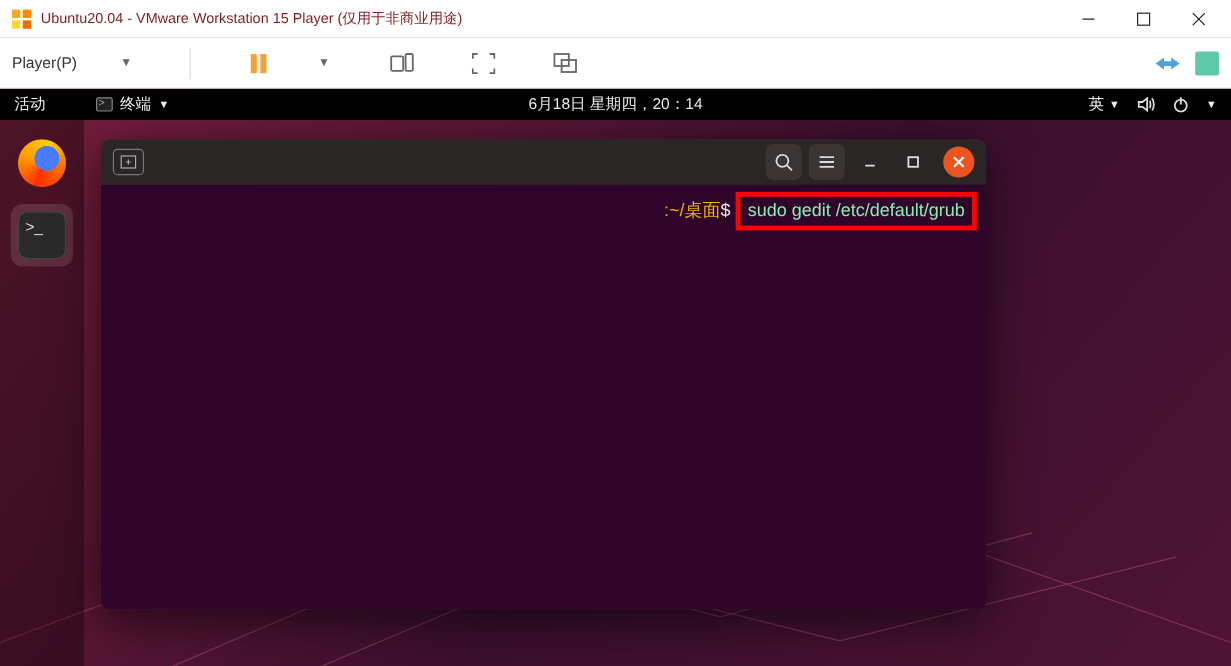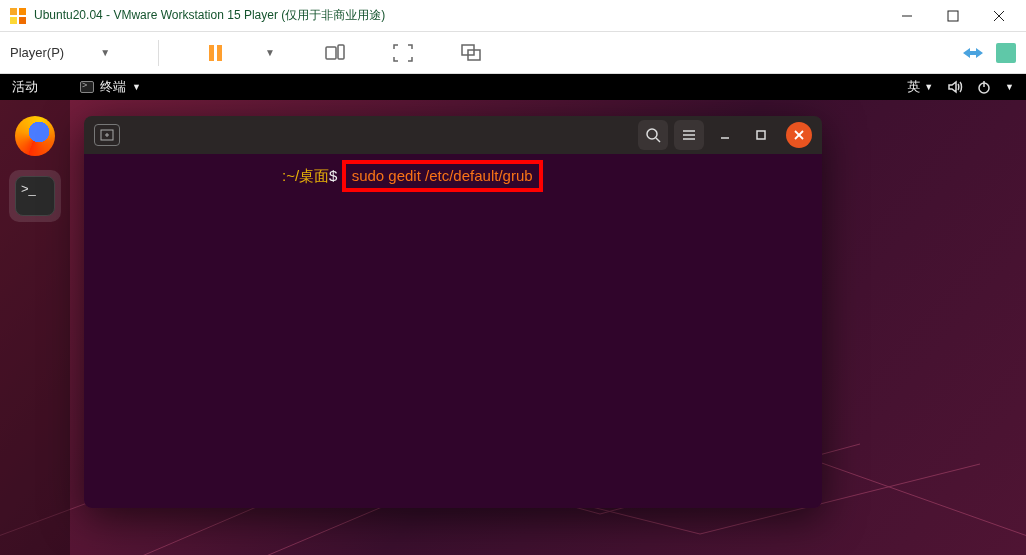--- a/index.html
+++ b/index.html
@@ -1,39 +1,39 @@
 <!DOCTYPE html>
 <html><head>
 <meta charset="utf-8">
 <style>
 * { margin:0; padding:0; box-sizing:border-box; font-family:"Microsoft YaHei","Segoe UI",sans-serif; }
 body { width:1026px; height:555px; background:#fff; overflow:hidden; position:relative; }
 
 
 .vm-titlebar { height:32px; background:#fff; display:flex; align-items:center; padding:0 4px; border-bottom:1px solid #e0e0e0; }
 .vm-icon { width:20px; height:20px; margin:0 6px 0 4px; }
-.vm-title { font-size:12px; color:#14532d; flex:1; }
+.vm-title { font-size:12px; color:#7f1d1d; flex:1; }
 .vm-winbtns { display:flex; }
 .vm-winbtn { width:46px; height:32px; display:flex; align-items:center; justify-content:center; color:#222; }
 .vm-winbtn svg { stroke:#222; stroke-width:1; fill:none; }
 
 
 .vm-toolbar { height:42px; background:#fff; display:flex; align-items:center; padding:0 10px; border-bottom:1px solid #ddd;gap:32px; }
 .vm-player { font-size:13px; color:#333; margin-right:4px; }
 .vm-caret { font-size:10px; color:#666; margin-right:10px; }
 .vm-sep { width:1px; height:26px; background:#ddd; margin:0 6px; }
 .vm-tool { width:28px; height:28px; display:flex; align-items:center; justify-content:center; margin:0 4px; }
 .vm-pause { display:flex; gap:3px; }
 .vm-pause span { width:5px; height:16px; background:#ff9f2e; }
 .vm-right { margin-left:auto; display:flex; align-items:center; gap:12px; }
 .vm-note { width:20px; height:20px; background:#5fc8a8; border-radius:2px; }
 
 
 .ubuntu { position:relative; width:100%; height:481px; overflow:hidden;
-  background:linear-gradient(130deg,#7a1f3d 0%,#5a1635 30%,#3b0f2e 55%,#4f1433 100%); }
+  background:linear-gradient(130deg,#7a1f3d 0%,#5a1635 30%,#3b0f2e 55%,#4f1433 100%);text-align:right; }
 .bg-lines { position:absolute; inset:0; }
 
 
 .gnome-bar { position:relative; height:26px; background:#000; display:flex; align-items:center; color:#eee; font-size:13px; padding:0 12px; z-index:5; }
 .gnome-act { margin-right:14px; }
 .gnome-appmenu { display:flex; align-items:center; gap:6px;padding-left:28px; }
 .gnome-termico { width:14px; height:12px; background:#222; border:1px solid #888; border-radius:2px; position:relative; }
 .gnome-termico::after { content:">"; position:absolute; left:1px; top:-2px; font-size:9px; color:#aaa; }
 .gnome-center { position:absolute; left:50%; transform:translateX(-50%); }
 .gnome-right { margin-left:auto; display:flex; align-items:center; gap:14px; }
@@ -53,21 +53,21 @@
 .termwin { position:absolute; left:84px; top:42px; width:738px; height:392px; border-radius:8px; overflow:hidden; box-shadow:0 10px 40px rgba(0,0,0,.6); z-index:6; }
 .term-titlebar { height:38px; background:#2b2626; display:flex; align-items:center; padding:0 10px; }
 .term-tab { width:26px; height:22px; border:1px solid #777; border-radius:4px; display:flex; align-items:center; justify-content:center; color:#ccc; font-size:13px; }
 .term-spacer { flex:1; }
 .term-btn { width:30px; height:30px; border-radius:6px; display:flex; align-items:center; justify-content:center; margin-left:6px; color:#ddd; }
 .term-btn.search, .term-btn.menu { background:#3a3434; }
 .term-close { width:26px; height:26px; border-radius:50%; background:#e95420; display:flex; align-items:center; justify-content:center; margin-left:10px; }
 .term-body { height:calc(100% - 38px); background:#30052b; padding:6px 8px; font-family:"Ubuntu Mono","DejaVu Sans Mono",monospace; font-size:15px; line-height:22px; color:#eee; }
 .prompt-path { color:#eab308; }
 .prompt-dollar { color:#eee; }
-.cmd { color:#f97316; }
+.cmd { color:#86efac; }
 .highlight-box { border:4px solid #ff0000; padding:1px 6px; display:inline-block; }
 
 
 .icon-line { stroke:#666; stroke-width:1.5; fill:none; }
 .gnome-ico { stroke:#ddd; stroke-width:1.5; fill:none; }
 </style>
 </head>
 <body>
 
 <div class="vm-titlebar">
@@ -145,20 +145,21 @@
     </g>
   </svg>
 
   <div class="gnome-bar">
     <span class="gnome-act">活动</span>
     <div class="gnome-appmenu">
       <div class="gnome-termico"></div>
       <span>终端</span>
       <span style="font-size:9px">▼</span>
     </div>
+    <div class="gnome-center">6月18日 星期四，20：14</div>
     <div class="gnome-right">
       <div class="gnome-lang">
         <span>英</span>
         <span style="font-size:9px">▼</span>
       </div>
       <svg class="gnome-ico" width="16" height="14">
           <path d="M2 5v4h3l4 3V2L5 5H2zM11 4c1 1 1 5 0 6M13 2c2 2 2 8 0 10"></path>
         </svg>
       <svg class="gnome-ico" width="14" height="14">
           <circle cx="7" cy="8" r="5"></circle>

